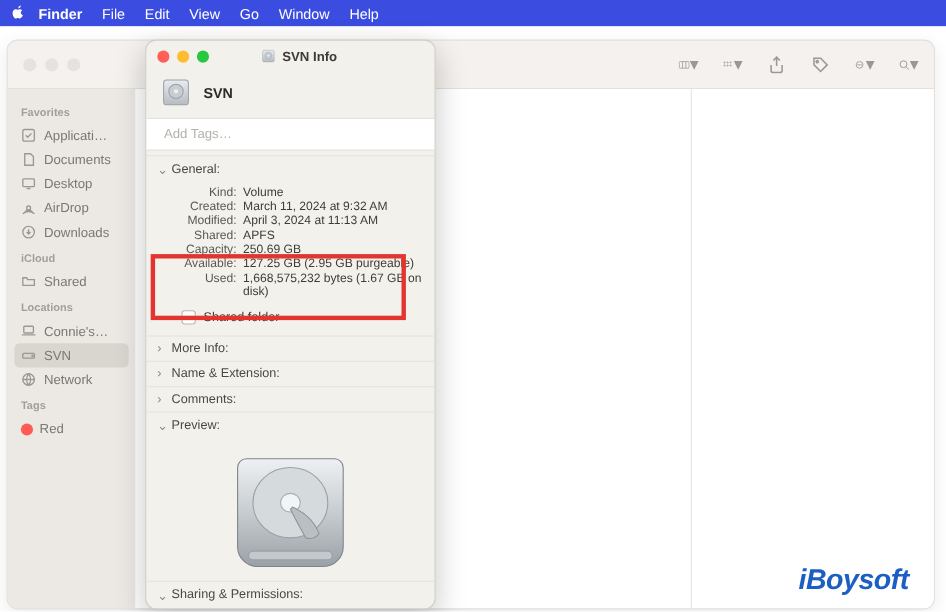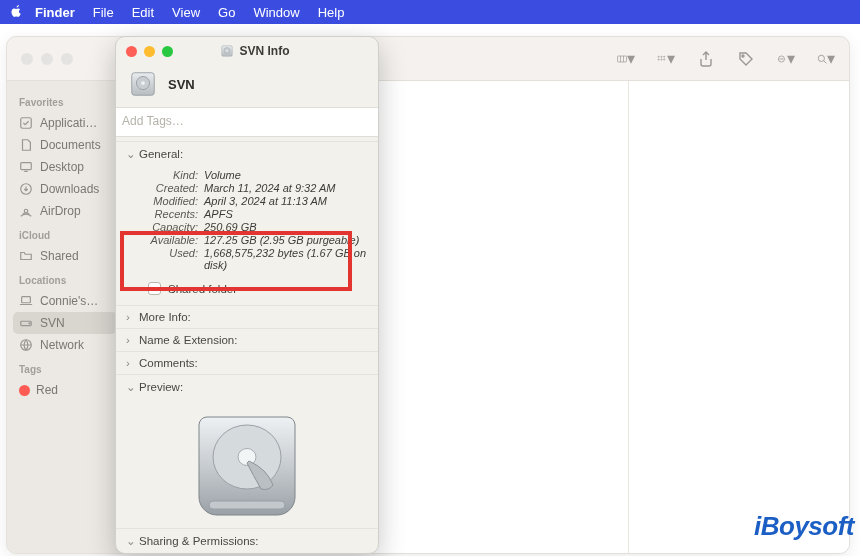--- a/index.html
+++ b/index.html
@@ -23,47 +23,47 @@
   .sidebar { width: 116px; background: #ece9e4; padding: 8px 6px; font-size: 12px; color: #828078; overflow: hidden; }
   .sb-head { font-size: 10px; color: #a19f98; margin: 8px 6px 4px; font-weight: 600; }
   .sb-item { display: flex; align-items: center; gap: 6px; padding: 4px 6px; border-radius: 5px; white-space: nowrap; overflow: hidden; text-overflow: ellipsis; color: #7a7871; }
   .sb-item.sel { background: #d9d6d0; }
   .sb-ic { width: 15px; height: 14px; flex-shrink: 0; display: inline-flex; }
   .sb-ic svg { stroke: #9b9893; fill: none; stroke-width: 1.4; }
   .tagdot { width: 11px; height: 11px; border-radius: 50%; flex-shrink: 0; }
   .finder-main { flex: 1; background: #fff; display: flex; }
   .finder-content { flex: 1; border-right: 1px solid #e8e6e1; margin-right: 220px; }
   
-  .info-win { position: absolute; left: 115px; top: 12px; width: 264px; height: 518px; background: #f3f1ec; border: 1px solid #d1cfc9; border-radius: 10px; box-shadow: 0 10px 28px rgba(0,0,0,.22); overflow: hidden; display: flex; flex-direction: column; }
+  .info-win { position: absolute; left: 132px; top: 12px; width: 264px; height: 518px; background: #f3f1ec; border: 1px solid #d1cfc9; border-radius: 10px; box-shadow: 0 10px 28px rgba(0,0,0,.22); overflow: hidden; display: flex; flex-direction: column; }
   .info-titlebar { height: 28px; display: flex; align-items: center; padding: 0 10px; gap: 8px; }
   .info-traffic { display: flex; gap: 7px; }
   .btn-close { width: 11px; height: 11px; border-radius: 50%; background: #ff5f57; }
   .btn-min { width: 11px; height: 11px; border-radius: 50%; background: #febc2e; }
   .btn-max { width: 11px; height: 11px; border-radius: 50%; background: #28c840; }
   .info-title-wrap { flex: 1; display: flex; align-items: center; justify-content: center; gap: 6px; font-size: 12px; font-weight: 600; color: #3d3b36; margin-left: -40px; }
   .drive-mini { width: 14px; height: 14px; }
   .info-header { display: flex; align-items: center; gap: 10px; padding: 4px 12px 8px; }
   .drive-big { width: 30px; height: 30px; }
   .info-header .name { font-size: 13px; font-weight: 700; color: #2e2c28; }
   .info-header .mod { font-size: 10.5px; color: #86847d; }
-  .tagbox { margin: 0 0 4px; padding: 6px 6px; background: #fff; border-top: 1px solid #e0ddd6; border-bottom: 1px solid #e0ddd6; font-size: 12px; color: #b5b2aa; height: 30px; }
+  .tagbox { margin: 0 0 4px; padding: 6px 16px; background: #fff; border-top: 1px solid #e0ddd6; border-bottom: 1px solid #e0ddd6; font-size: 12px; color: #b5b2aa; height: 30px; }
   .section { border-top: 1px solid #e6e3dc; }
   .sec-row { display: flex; align-items: center; gap: 4px; padding: 5px 10px; font-size: 11.5px; color: #4a4842; }
   .chev { width: 9px; display: inline-block; color: #8a8880; }
-  .general-body { padding: 2px 10px 6px 28px; font-size: 11px; color: #3e3c37; font-style: italic; }
+  .general-body { padding: 2px 10px 6px 28px; font-size: 11px; color: #3e3c37; }
   .gb-row { display: flex; margin: 1px 0; }
   .gb-row .k { width: 54px; text-align: right; margin-right: 6px; color: #5a5852; }
   .gb-row .v { flex: 1; }
   .highlight-box { position: absolute; border: 4px solid #e3342f; pointer-events: none; }
   .shared-row { display: flex; align-items: center; gap: 7px; padding: 4px 10px 10px 32px; font-size: 11.5px; color: #3e3c37; }
   .chk { width: 13px; height: 13px; border: 1px solid #b9b6ae; border-radius: 3px; background: #fff; }
   .preview-body { display: flex; justify-content: center; padding: 6px 0 2px; }
   .drive-preview { width: 120px; height: 120px; }
   
-  .watermark { position: absolute; right: 6px; bottom: 14px; color: #1c5fc4; font-weight: 800; font-style: italic; font-size: 26px; letter-spacing: -0.5px; }
+  .watermark { position: absolute; right: 34px; bottom: 14px; color: #1c5fc4; font-weight: 800; font-style: italic; font-size: 26px; letter-spacing: -0.5px; }
   
   .drive-svg-stop1 { stop-color: #e9ecee; }
   .drive-svg-stop2 { stop-color: #b6bcc1; }
 </style>
 </head>
 <body>
 
 <div class="menubar">
   <span class="apple">
     <svg width="13" height="14" viewBox="0 0 24 24">
@@ -149,34 +149,34 @@
               <svg viewBox="0 0 16 16">
                 <rect x="2" y="3" width="12" height="8" rx="1"></rect>
                 <path d="M6 13h4"></path>
               </svg>
             </span>
             <span>Desktop</span>
           </div>
         <div class="sb-item">
             <span class="sb-ic">
               <svg viewBox="0 0 16 16">
+                <circle cx="8" cy="8" r="2"></circle>
+                <path d="M4 12a6 6 0 018 0M2 14a9 9 0 0112 0"></path>
+              </svg>
+            </span>
+            <span>AirDrop</span>
+          </div>
+        <div class="sb-item">
+            <span class="sb-ic">
+              <svg viewBox="0 0 16 16">
                 <circle cx="8" cy="8" r="6"></circle>
                 <path d="M8 5v5M6 8l2 2 2-2"></path>
               </svg>
             </span>
             <span>Downloads</span>
-          </div>
-        <div class="sb-item">
-            <span class="sb-ic">
-              <svg viewBox="0 0 16 16">
-                <circle cx="8" cy="8" r="2"></circle>
-                <path d="M4 12a6 6 0 018 0M2 14a9 9 0 0112 0"></path>
-              </svg>
-            </span>
-            <span>AirDrop</span>
           </div>
 
         <div class="sb-head">iCloud</div>
         <div class="sb-item">
             <span class="sb-ic">
               <svg viewBox="0 0 16 16">
                 <path d="M2 4h4l1 2h7v6H2z"></path>
               </svg>
             </span>
             <span>Shared</span>
@@ -271,21 +271,21 @@
           </div>
         <div class="gb-row">
             <span class="k">Created:</span>
             <span class="v">March 11, 2024 at 9:32 AM</span>
           </div>
         <div class="gb-row">
             <span class="k">Modified:</span>
             <span class="v">April 3, 2024 at 11:13 AM</span>
           </div>
         <div class="gb-row">
-            <span class="k">Recents:</span>
+            <span class="k">Shared:</span>
             <span class="v">APFS</span>
           </div>
         <div class="gb-row">
             <span class="k">Capacity:</span>
             <span class="v">250.69 GB</span>
           </div>
         <div class="gb-row">
             <span class="k">Available:</span>
             <span class="v">127.25 GB (2.95 GB purgeable)</span>
           </div>

